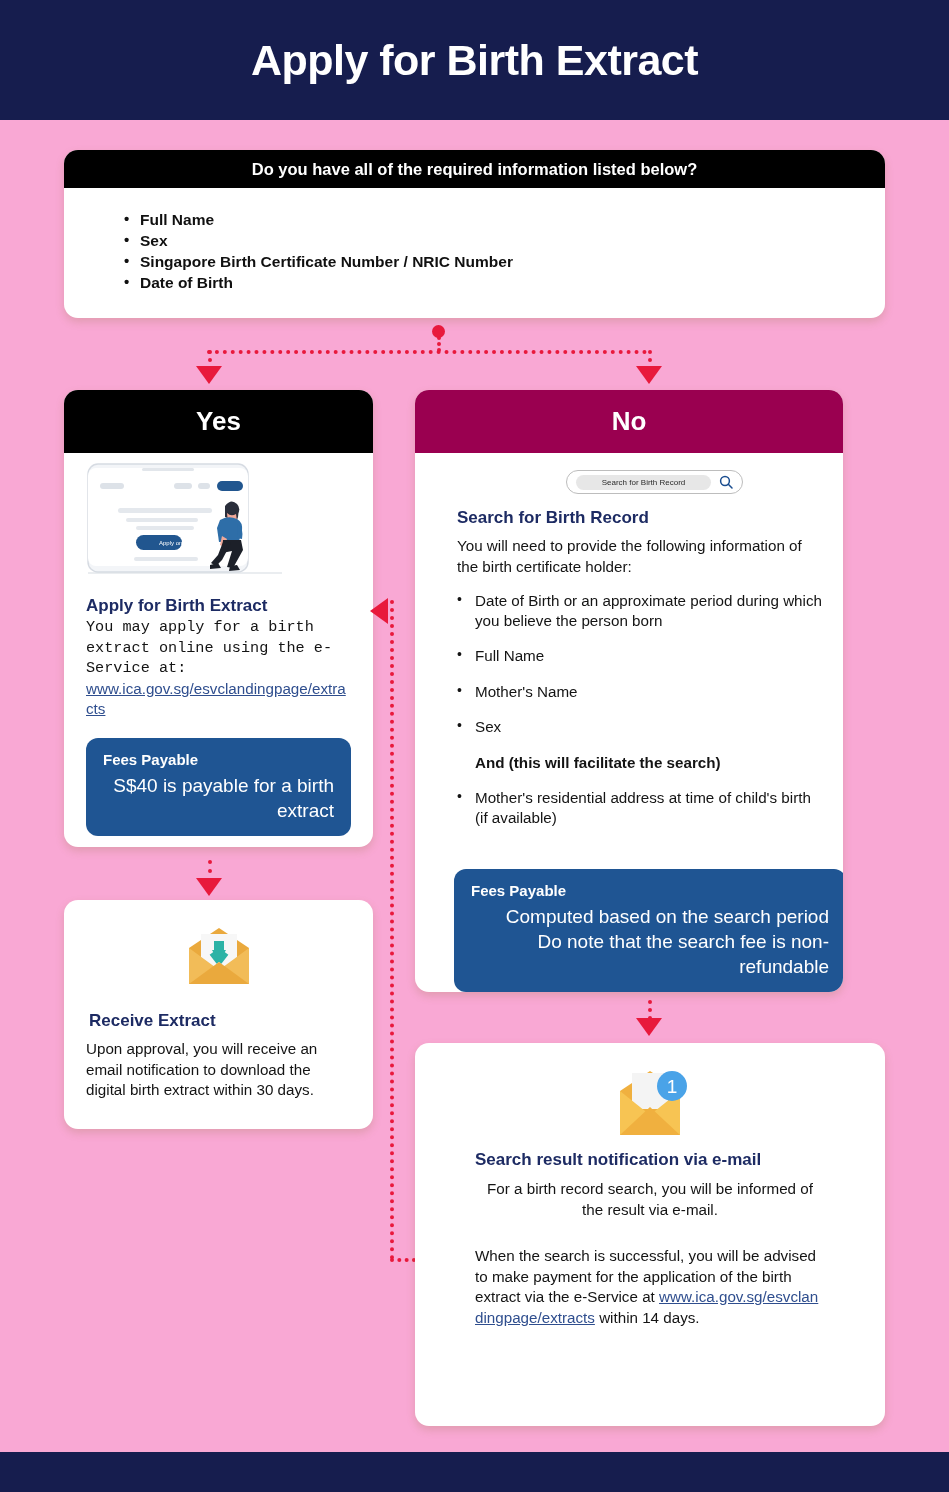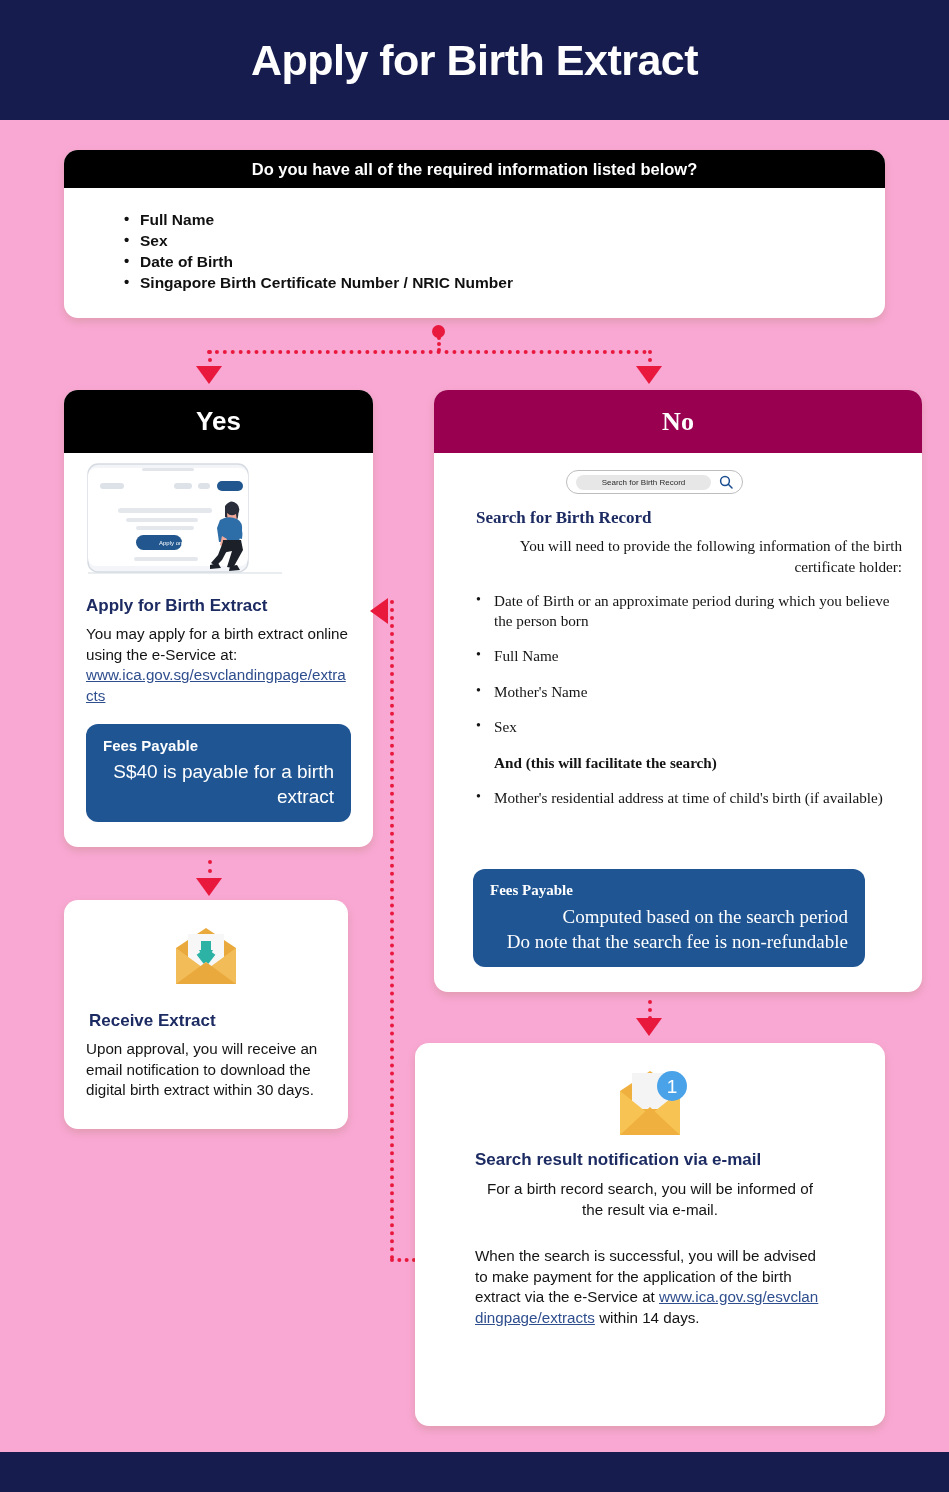--- a/index.html
+++ b/index.html
@@ -49,24 +49,24 @@
   .qlist li::before {
     content: "•"; position: absolute; left: -16px; top: -1px; font-size: 15px;
   }
 
   
   #yes-card { left: 64px; top: 390px; width: 309px; height: 457px; }
   #yes-card .card-head {
     height: 63px; background: #000000; color: #FFFFFF;
     font-size: 26px; font-weight: bold; align-items: center;
   }
-  #receive-card { left: 64px; top: 900px; width: 284px; height: 229px; }
-
-  
-  #no-card { left: 434px; top: 390px; width: 488px; height: 602px; font-family: Liberation Serif, serif; }
+  #receive-card { left: 64px; top: 900px; width: 309px; height: 229px; }
+
+  
+  #no-card { left: 415px; top: 390px; width: 428px; height: 602px; }
   #no-card .card-head {
     height: 63px; background: #9A0050; color: #FFFFFF;
     font-size: 26px; font-weight: bold;
   }
   #notify-card { left: 415px; top: 1043px; width: 470px; height: 383px; }
 
   
   .h-nav {
     color: #1D2B63; font-size: 17px; font-weight: bold; line-height: 22px;
   }
@@ -145,22 +145,22 @@
     <div class="header-title">Apply for Birth Extract</div>
   </div>
 
   <div class="card" id="question-card">
     <div class="card-head">
       <span>Do you have all of the required information listed below?</span>
     </div>
     <ul class="qlist">
       <li>Full Name</li>
       <li>Sex</li>
+      <li>Singapore Birth Certificate Number / NRIC Number</li>
       <li>Date of Birth</li>
-      <li>Singapore Birth Certificate Number / NRIC Number</li>
     </ul>
 
   </div>
 
   <div class="dot-knob" style="left:432px; top:325px;"></div>
   <div class="dot-v" style="left:437px; top:336px; height:16px;"></div>
   <div class="dot-h" style="left:207px; top:350px; width:440px;"></div>
   <div class="dot-v" style="left:208px; top:350px; height:20px;"></div>
   <div class="arrow-down" style="left:196px; top:366px;"></div>
   <div class="dot-v" style="left:648px; top:350px; height:20px;"></div>
@@ -195,21 +195,21 @@
           <path d="M136 74 l5 3 l-3 8 l-4 -2 z" fill="#F0A898"></path>
           <path d="M137 78 l18 0 l2 10 l-10 18 l-6 -1 l5 -16 l-10 2 z" fill="#1C2029"></path>
           <path d="M137 80 l8 1 l-9 17 l-6 6 l-5 -3 l7 -8 z" fill="#1C2029"></path>
           <path d="M124 103 l8 -2 l3 5 l-11 1 z" fill="#1C2029"></path>
           <path d="M144 104 l7 -1 l3 5 l-11 1 z" fill="#1C2029"></path>
         </g>
       </svg>
     </div>
     <div class="card-body" style="position:absolute; left:0; top:205px; width:100%;">
       <div class="h-nav">Apply for Birth Extract</div>
-      <div class="body-txt" style="margin-top:7px;">You may apply for a birth extract online using the e-Service at:</div>
+      <div class="body-txt" style="font-family:Liberation Mono, monospace;">You may apply for a birth extract online using the e-Service at:</div>
       <a class="link">www.ica.gov.sg/esvclandingpage/extracts</a>
       <div class="fees-box" style="margin-top:18px;">
         <div class="fees-title">Fees Payable</div>
         <div class="fees-line">S$40 is payable for a birth extract</div>
       </div>
     </div>
   </div>
 
   <div class="dot-v" style="left:208px; top:860px; height:22px;"></div>
   <div class="arrow-down" style="left:196px; top:878px;"></div>
@@ -235,21 +235,21 @@
   <div class="arrow-left" style="left:370px; top:598px;"></div>
   <div class="dot-v" style="left:390px; top:600px; height:660px;"></div>
   <div class="dot-h" style="left:390px; top:1258px; width:26px;"></div>
 
   <div class="card" id="no-card">
     <div class="card-head">
       <span>No</span>
     </div>
     <div class="card-body" style="position:absolute; left:0; top:117px; width:100%; padding:0 20px;">
       <div class="h-nav" style="padding-left:22px;">Search for Birth Record</div>
-      <div class="body-txt" style="margin-top:7px; padding-left:22px;text-align:right;">You will need to provide the following information of the birth certificate holder:</div>
+      <div class="body-txt" style="margin-top:7px; padding-left:22px;">You will need to provide the following information of the birth certificate holder:</div>
       <ul class="nolist">
         <li>Date of Birth or an approximate period during which you believe the person born</li>
         <li>Full Name</li>
         <li>Mother's Name</li>
         <li>Sex</li>
         <li class="nobullet">And (this will facilitate the search)</li>
         <li>Mother's residential address at time of child's birth (if available)</li>
       </ul>
     </div>
     <div class="fees-box" style="position:absolute; left:39px; top:479px; width:392px;">

